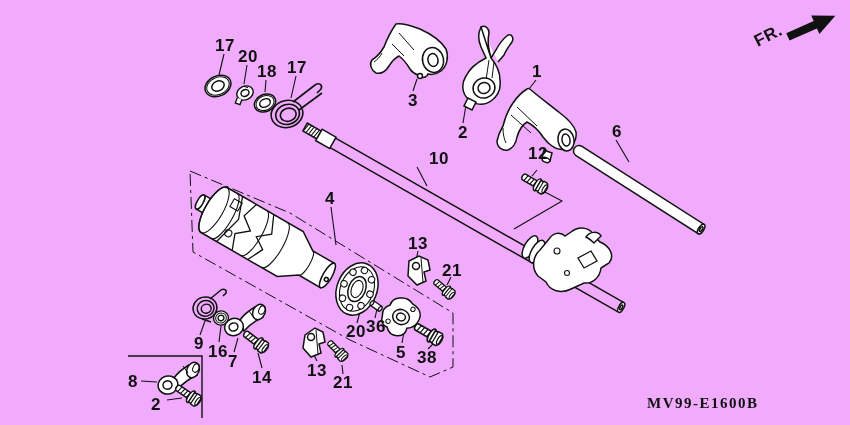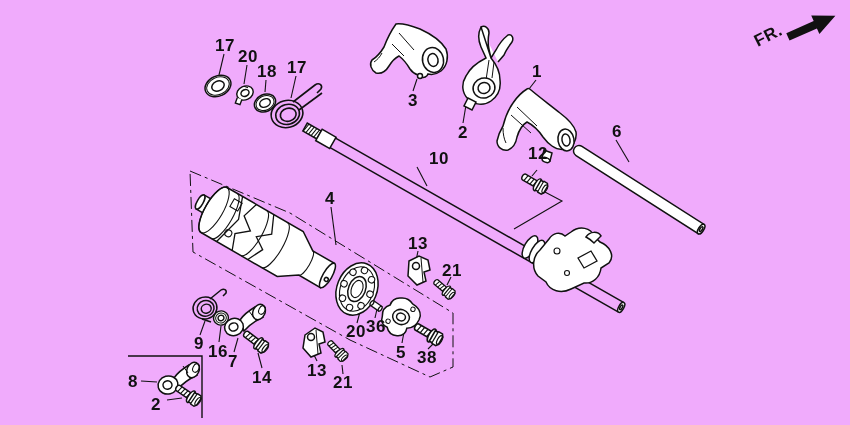--- a/index.html
+++ b/index.html
@@ -292,14 +292,15 @@
 
 <div class="fr">
   <svg width="104" height="58" viewBox="0 0 104 58">
     <g transform="translate(62,26) rotate(-24)">
       <path d="M-22,4 L8,4 L8,10 L30,0 L8,-10 L8,-4 L-22,-4 Z" fill="#111"></path>
     </g>
   </svg>
   <span class="fr-text">FR.</span>
 </div>
 
+<div class="code">MV99-E1600B</div>
 
 </div>
 
 </body></html>

